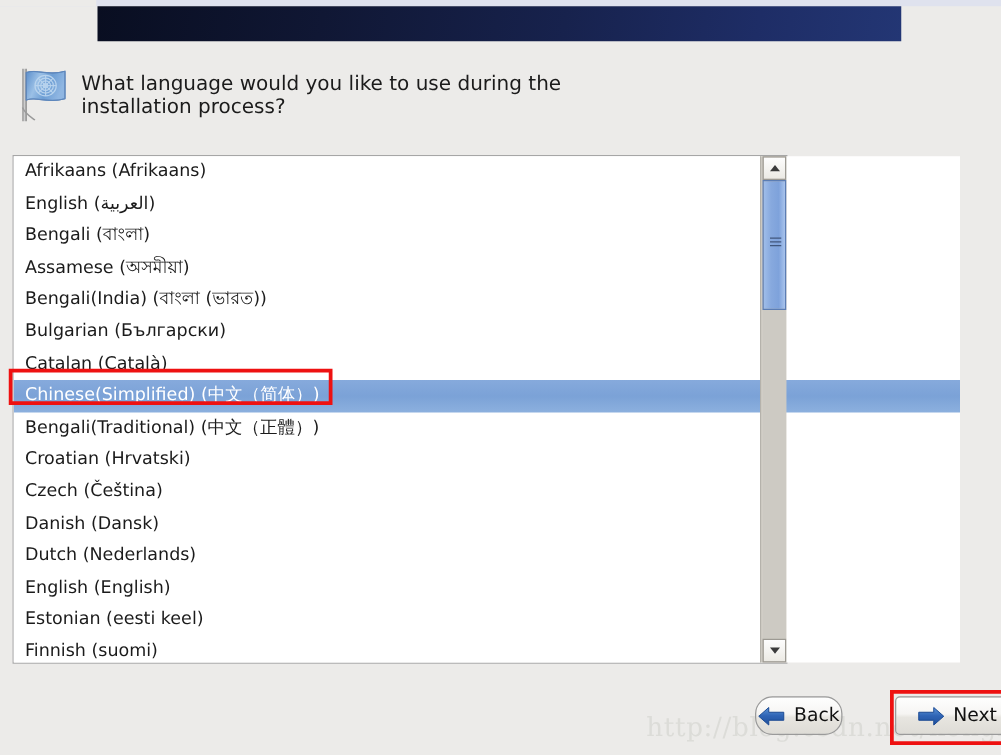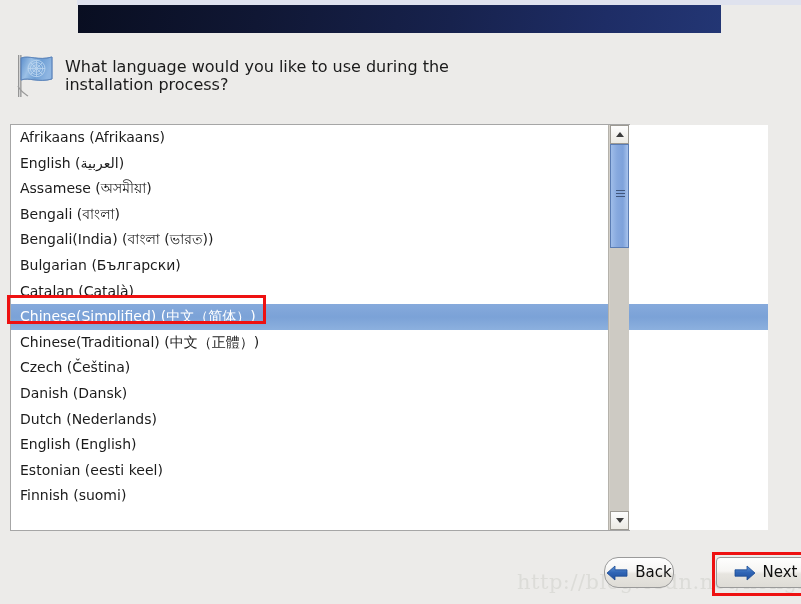--- a/index.html
+++ b/index.html
@@ -236,27 +236,28 @@
     </svg>
   </span>
   <div id="prompt-text">What language would you like to use during the
 installation process?</div>
 </div>
 
 <div id="listbox">
   <div id="list-items">
       <div class="list-item">Afrikaans (Afrikaans)</div>
       <div class="list-item">English (العربية)</div>
+      <div class="list-item">Bengali (বাংলা)</div>
       <div class="list-item">Assamese (অসমীয়া)</div>
-      <div class="list-item">Bengali (বাংলা)</div>
       <div class="list-item">Bengali(India) (বাংলা (ভারত))</div>
       <div class="list-item">Bulgarian (Български)</div>
       <div class="list-item">Catalan (Català)</div>
       <div class="list-item selected">Chinese(Simplified) (中文（简体）)</div>
-      <div class="list-item">Chinese(Traditional) (中文（正體）)</div>
+      <div class="list-item">Bengali(Traditional) (中文（正體）)</div>
+      <div class="list-item">Croatian (Hrvatski)</div>
       <div class="list-item">Czech (Čeština)</div>
       <div class="list-item">Danish (Dansk)</div>
       <div class="list-item">Dutch (Nederlands)</div>
       <div class="list-item">English (English)</div>
       <div class="list-item">Estonian (eesti keel)</div>
       <div class="list-item">Finnish (suomi)</div>
     </div>
 
   <div id="scrollbar">
     <div class="sb-btn" id="sb-up">

